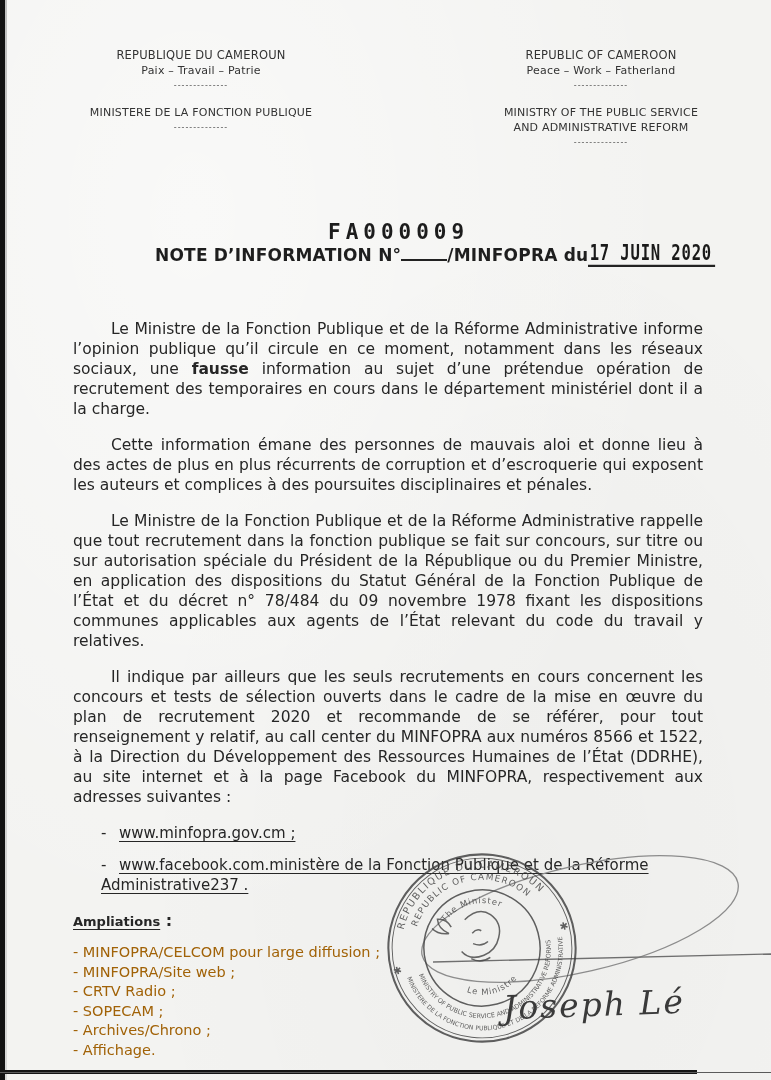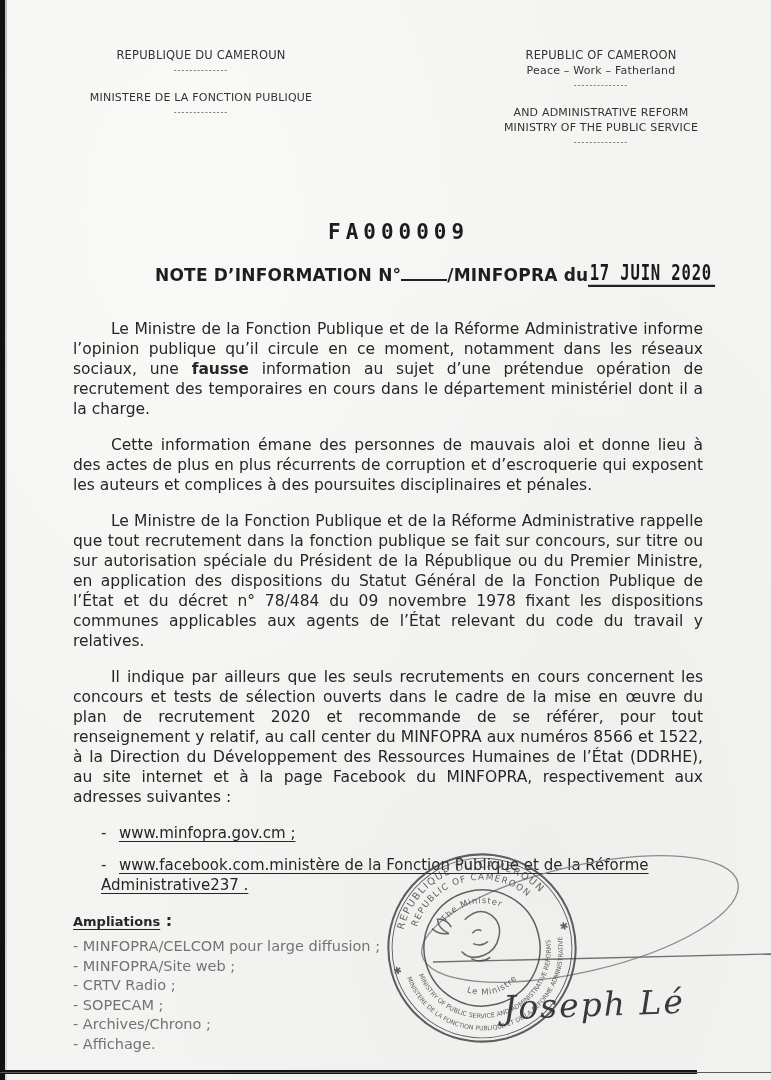--- a/index.html
+++ b/index.html
@@ -27,21 +27,21 @@
   .hdr .dashes:last-child{margin-bottom:0;}
 
   
   .refstamp{
     position:absolute;left:328px;top:220px;
     font-family:"DejaVu Sans Mono", monospace;font-weight:bold;
     font-size:21px;letter-spacing:5px;color:#1c1c1c;
     transform:scaleY(1.05);
   }
   .titleline{
-    position:absolute;left:155px;top:263px;
+    position:absolute;left:155px;top:243px;
     font-weight:bold;font-size:17px;letter-spacing:.2px;color:#1e1e1e;
     white-space:nowrap;
   }
   .titleline .blank{display:inline-block;width:46px;border-bottom:2px solid #222;height:14px;}
   .datestamp{
     display:inline-block;border-bottom:2px solid #222;padding:0 4px 0 2px;
     font-family:"DejaVu Sans Mono", monospace;font-weight:bold;font-size:19px;
     letter-spacing:1px;transform:scaleX(.82) scaleY(1.12);transform-origin:left bottom;
     color:#1a1a1a;
   }
@@ -51,51 +51,52 @@
   .content p{margin:16px 0 16px;text-align:justify;text-indent:38px;}
   .content p b{font-weight:bold;}
   .linklist{margin:1px 0 0 28px;}
   .linkrow{margin:0 0 12px;font-size:15px;}
   .linkrow .dash{display:inline-block;width:18px;}
   .linkrow .url{text-decoration:underline;text-underline-offset:3px;}
 
   .ampliations{margin-top:16px;}
   .amp-head{font-weight:bold;font-size:13px;text-decoration:underline;text-underline-offset:3px;}
   .amp-colon{font-weight:bold;font-size:16px;}
-  .amp-items{margin-top:5px;font-size:14.5px;line-height:19.5px;color:#737373;}
+  .amp-items{margin-top:11px;font-size:14.5px;line-height:19.5px;color:#a16207;}
 
   
   .sign-block{position:absolute;left:395px;top:843px;width:376px;height:237px;}
   .seal{position:absolute;left:-16px;top:2px;width:206px;height:206px;transform:rotate(-15deg);opacity:.82;}
   .flourish{position:absolute;left:0;top:0;width:376px;height:237px;overflow:visible;}
   .signature{
     position:absolute;left:108px;top:142px;
     font-family:"DejaVu Serif", serif;font-style:italic;font-size:33px;
     color:#3a3a3a;transform:rotate(-2deg);letter-spacing:2px;
   }
 </style>
 </head>
 <body>
 
 <div class="scan-edge-left"></div>
 <div class="scan-edge-left-soft"></div>
 
 <div class="hdr hdr-left">
   <div class="country">REPUBLIQUE DU CAMEROUN</div>
+  <div class="motto">Paix – Travail – Patrie</div>
   <div class="dashes">--------------</div>
   <div>MINISTERE DE LA FONCTION PUBLIQUE</div>
   <div class="dashes">--------------</div>
 </div>
 
 <div class="hdr hdr-right">
   <div class="country">REPUBLIC OF CAMEROON</div>
   <div class="motto">Peace – Work – Fatherland</div>
   <div class="dashes">--------------</div>
+  <div>MINISTRY OF THE PUBLIC SERVICE</div>
   <div>AND ADMINISTRATIVE REFORM</div>
-  <div>MINISTRY OF THE PUBLIC SERVICE</div>
   <div class="dashes">--------------</div>
 </div>
 
 <div class="refstamp">FA000009</div>
 
 <div class="titleline">
   <span>NOTE D’INFORMATION N°</span><span class="blank"></span><span>/MINFOPRA du</span><span class="datestamp">17 JUIN 2020</span>
 </div>
 
 <div class="content">

